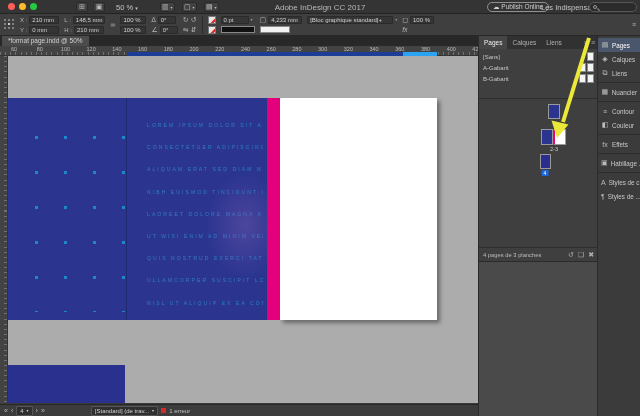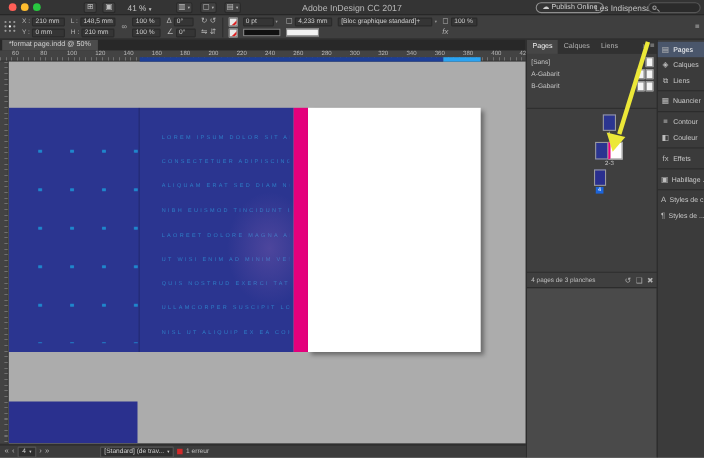--- a/index.html
+++ b/index.html
@@ -103,21 +103,21 @@
 <body>
 
 <div class="abs app-bar">
   <div class="abs tl" style="left:8px;background:#ff5f57"></div>
   <div class="abs tl" style="left:19px;background:#febc2e"></div>
   <div class="abs tl" style="left:30px;background:#28c840"></div>
 
   <div class="abs abar-ic" style="left:76px"><span>⊞</span></div>
   <div class="abs abar-ic" style="left:93px"><span>▣</span></div>
 
-  <div class="abs abar-txt" style="left:116px"><span>41 %</span> <span style="font-size:5px">▾</span></div>
+  <div class="abs abar-txt" style="left:116px"><span>50 %</span> <span style="font-size:5px">▾</span></div>
 
   <div class="abs abar-ic" style="left:160px"><span>▥</span> <span style="font-size:4px">▾</span></div>
   <div class="abs abar-ic" style="left:182px"><span>▢</span> <span style="font-size:4px">▾</span></div>
   <div class="abs abar-ic" style="left:204px"><span>▤</span> <span style="font-size:4px">▾</span></div>
 
   <div class="abs app-title">Adobe InDesign CC 2017</div>
 
   <div class="abs pill" style="left:487px"><span>☁</span> <span>Publish Online</span></div>
   <div class="abs abar-txt" style="left:541px"><span>Les Indispensables</span> <span style="font-size:5px">∨</span></div>
   <div class="abs search-box" style="left:589px;width:48px">

